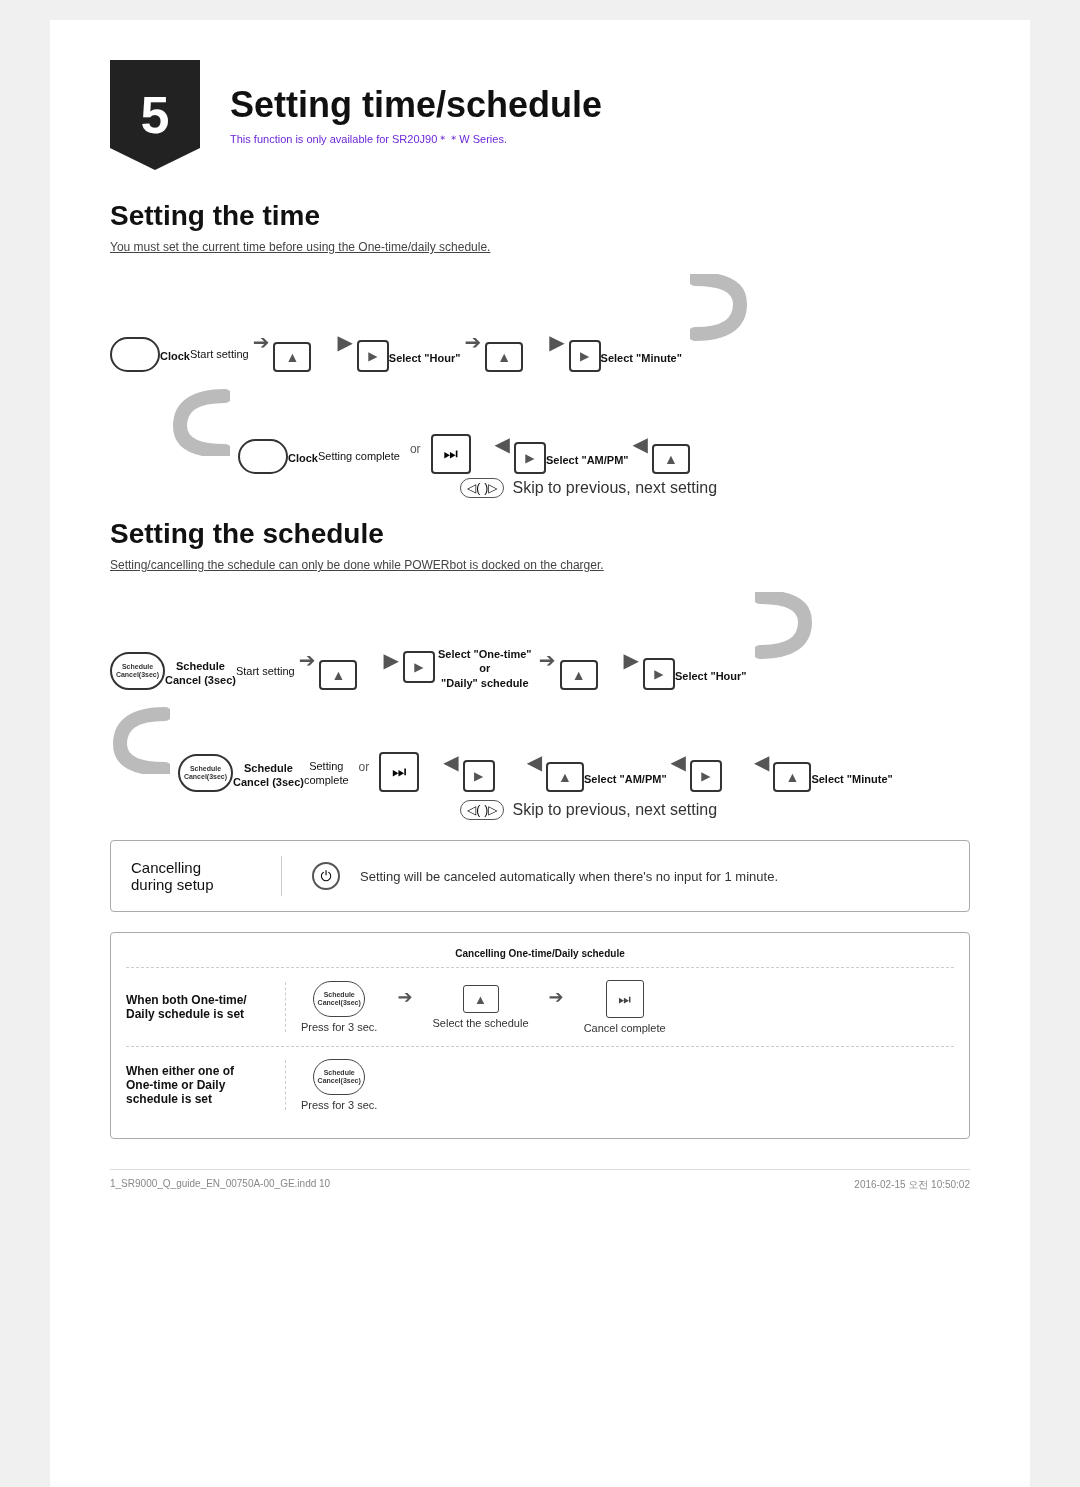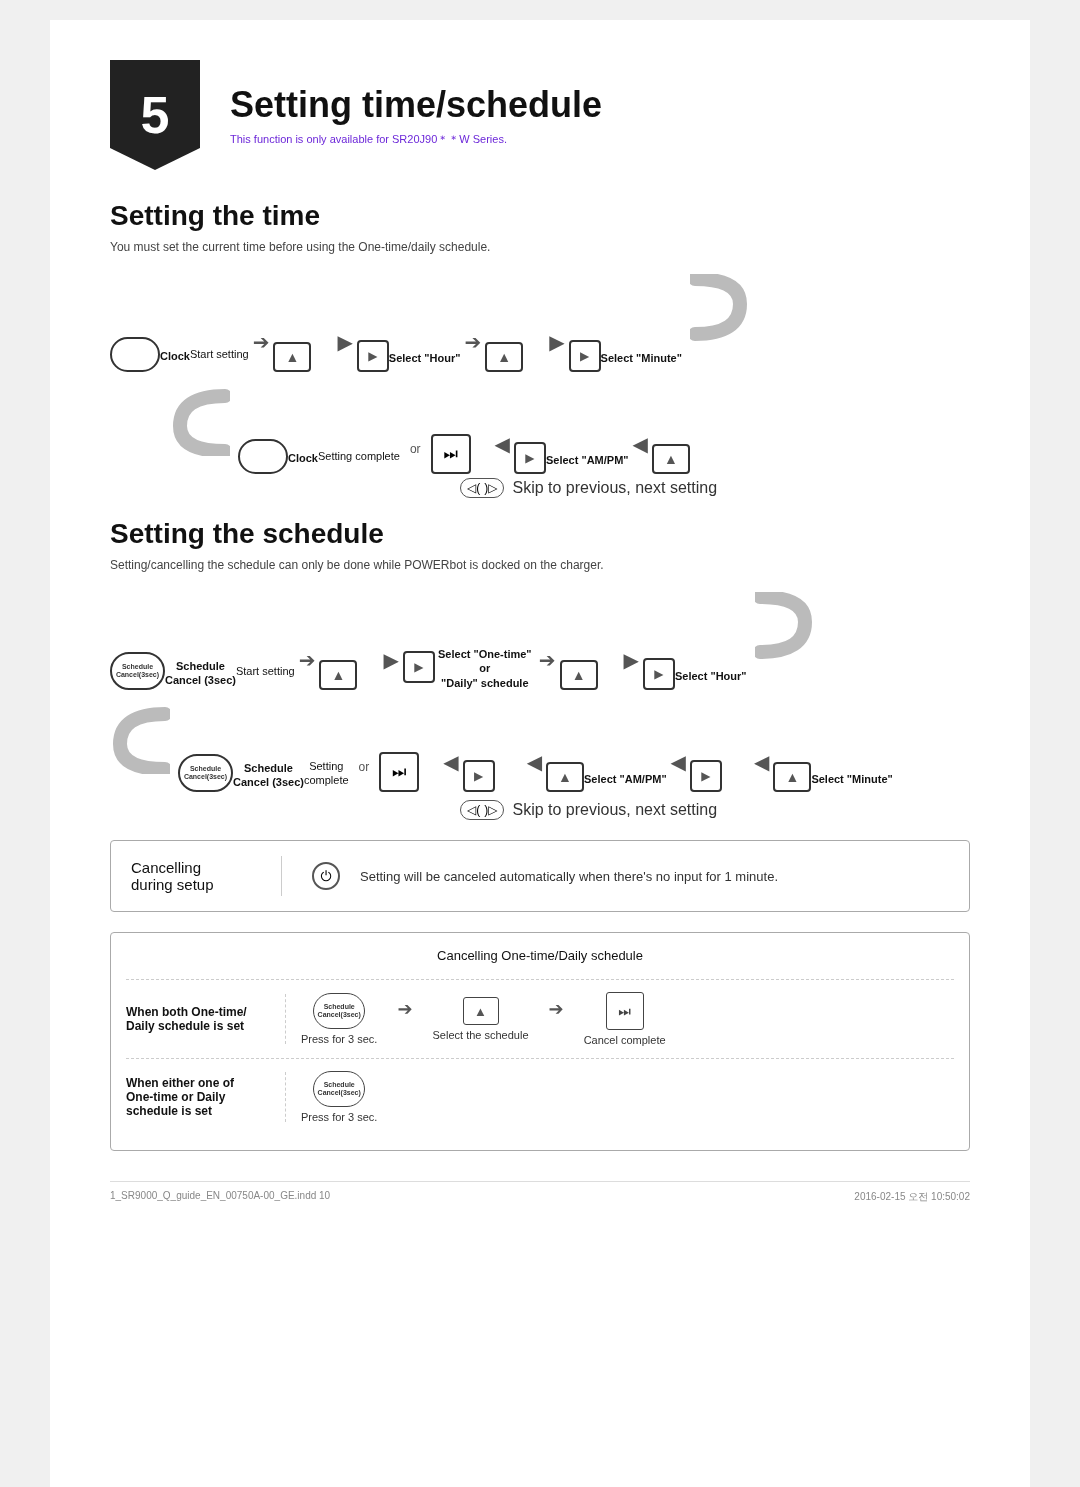--- a/index.html
+++ b/index.html
@@ -57,20 +57,21 @@
       font-size: 28px;
       font-weight: bold;
       color: #111;
       margin-bottom: 8px;
       margin-top: 20px;
     }
     .section-desc {
       font-size: 12px;
       color: #444;
       margin-bottom: 20px;
+      text-decoration: underline;
     }
     .arrow-right {
       color: #555;
       font-size: 20px;
     }
 
     
     .btn-oval {
       width: 50px;
       height: 35px;
@@ -180,24 +181,24 @@
     }
 
     
     .schedule-cancel-box {
       border: 1.5px solid #aaa;
       border-radius: 4px;
       padding: 15px;
       margin-bottom: 30px;
     }
     .schedule-cancel-title {
-      font-size: 13px;
-      font-weight: normal;
+      font-size: 10px;
+      font-weight: bold;
       color: #111;
-      margin-bottom: 16px;
+      margin-bottom: 8px;
       text-align: center;
     }
     .schedule-row {
       display: flex;
       align-items: center;
       padding: 12px 0;
       border-top: 1px dashed #ccc;
     }
     .schedule-row:first-child {
       border-top: none;

